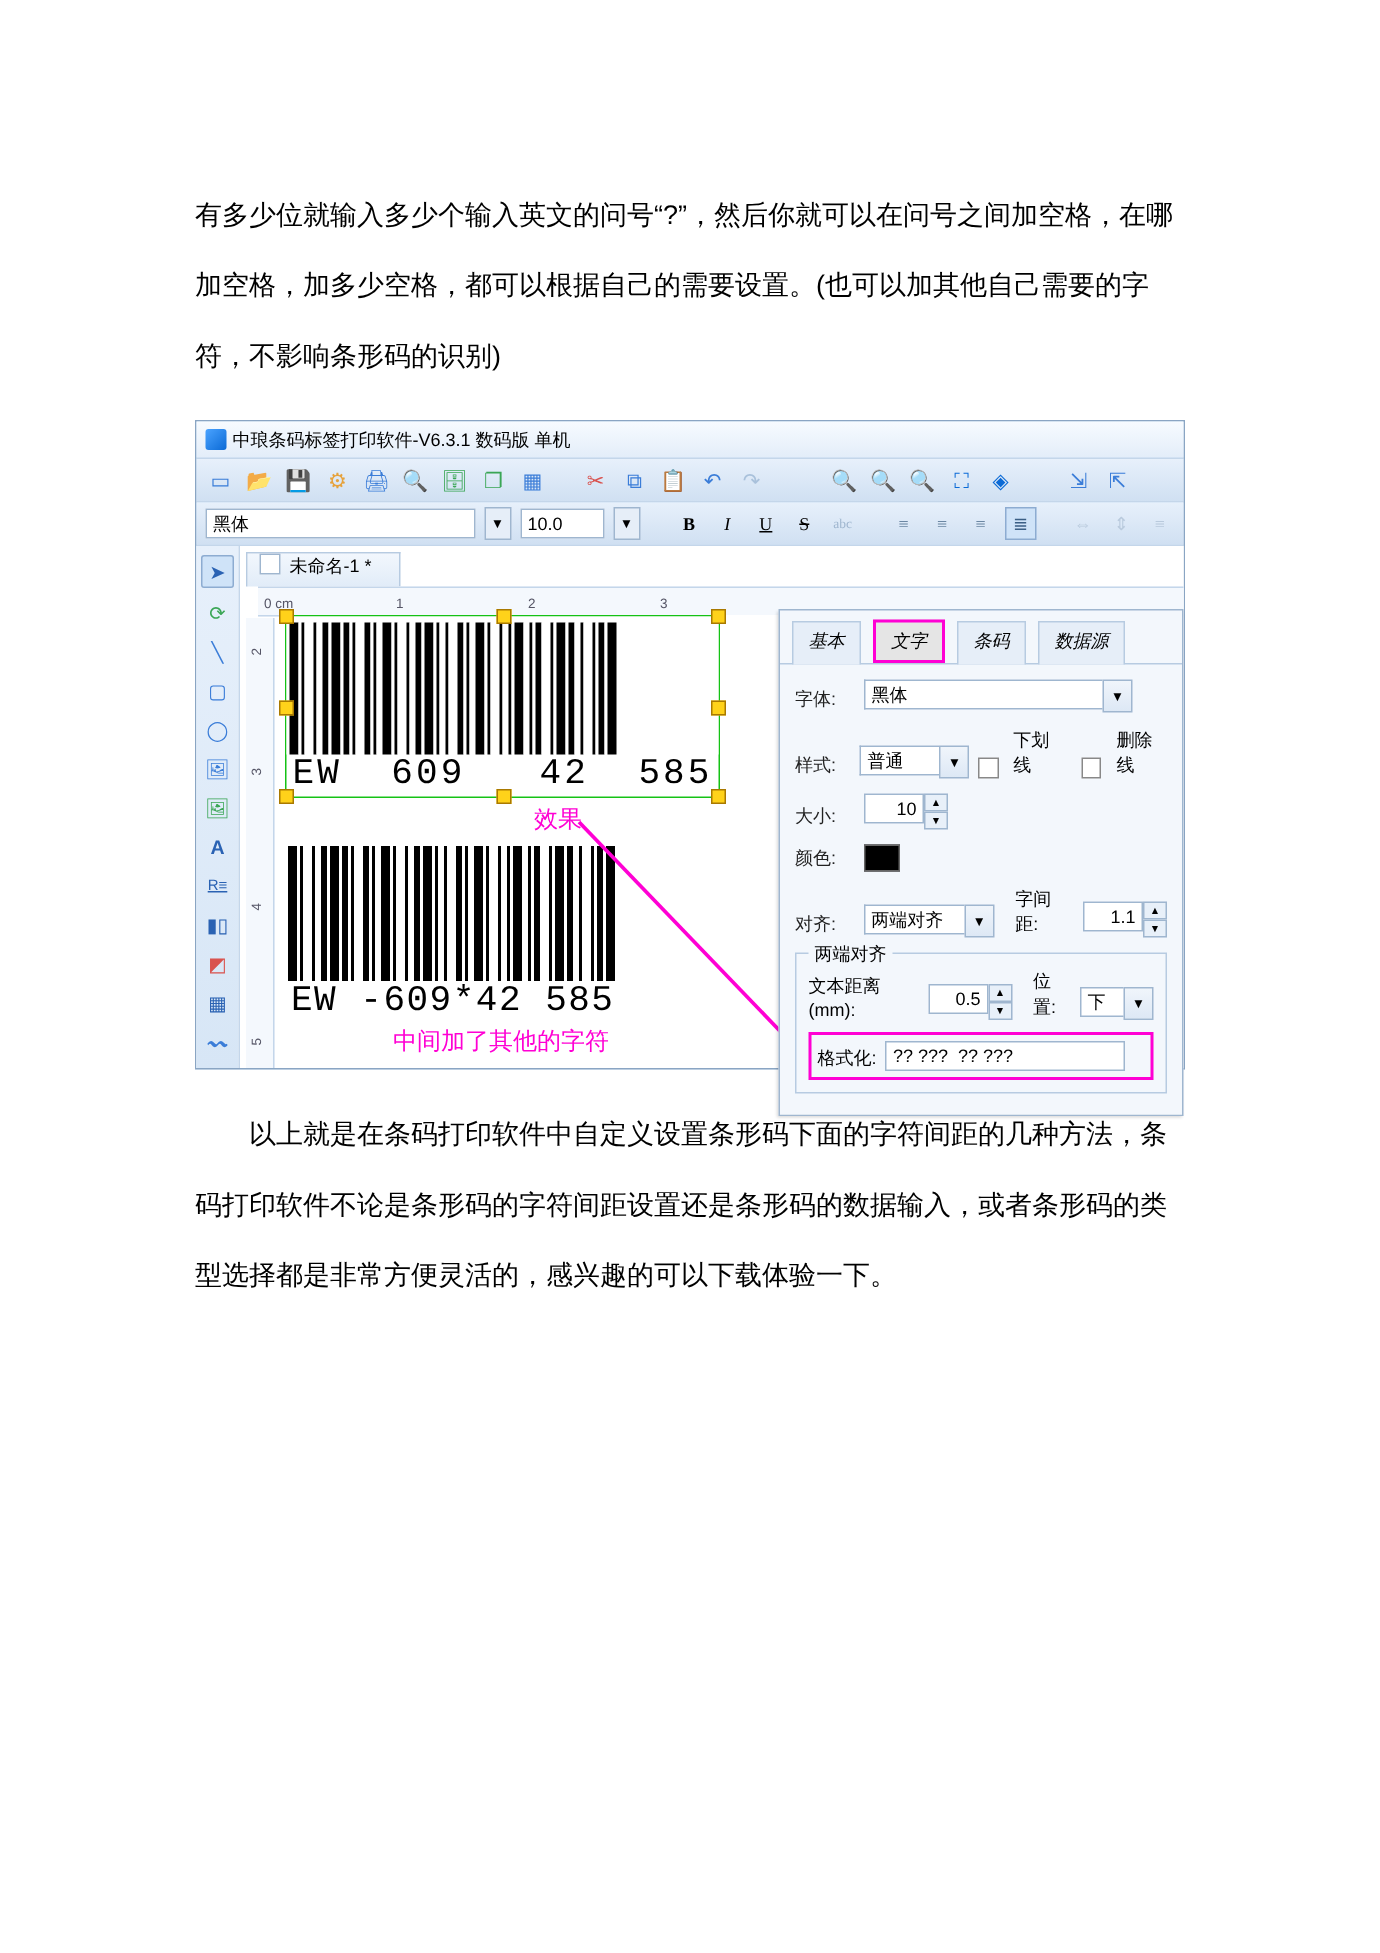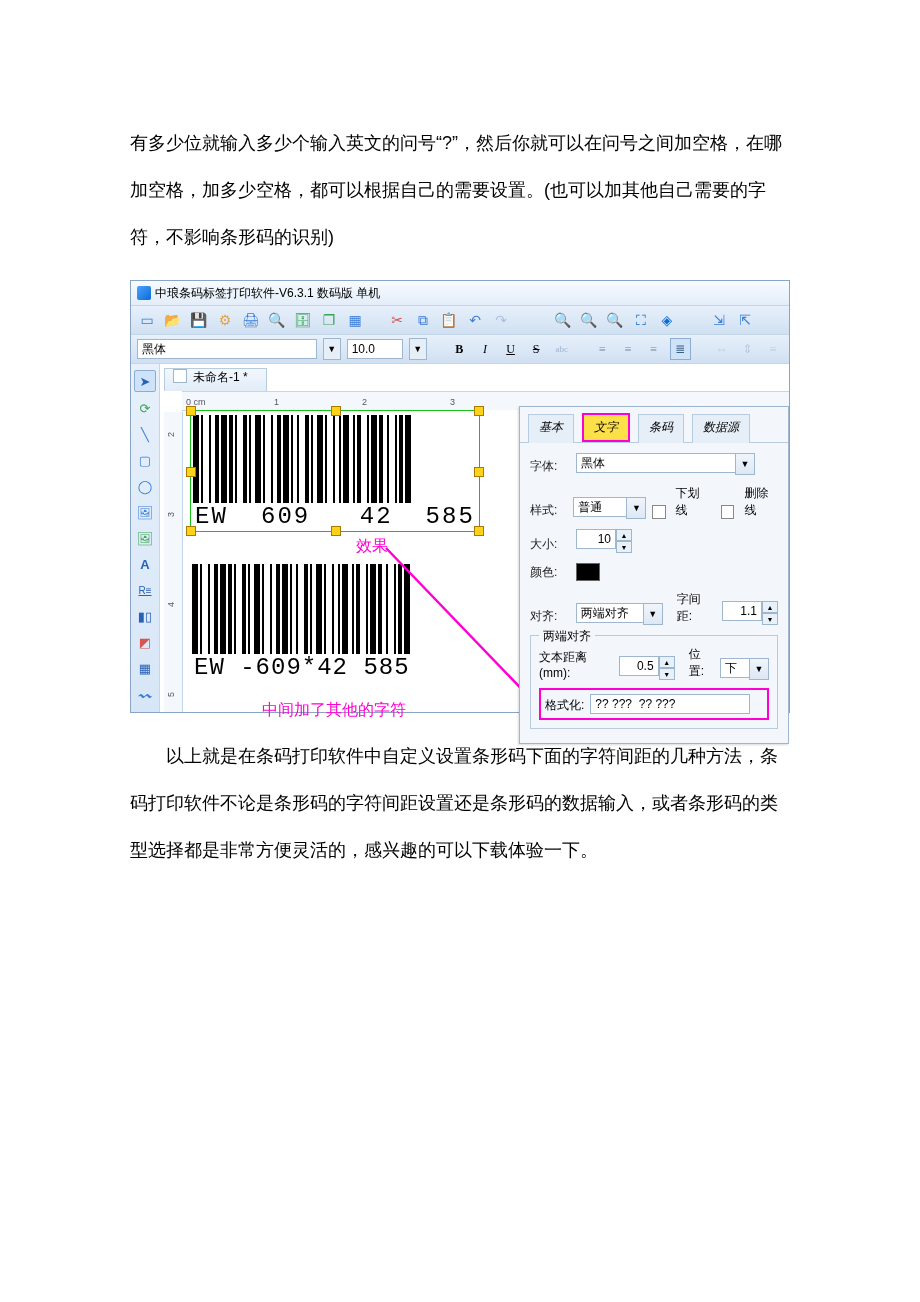--- a/index.html
+++ b/index.html
@@ -18,38 +18,38 @@
   .fmtbar .dd { width:18px; height:20px; background:#e6eef8; border:1px solid #9fb6cf; display:flex; align-items:center; justify-content:center; font-size:9px; }
   .fmtbar .btn { width:22px; height:20px; display:flex; align-items:center; justify-content:center; font-size:12px; font-family:serif; }
   .fmtbar .active { background:#cfe3f8; border:1px solid #8dacd1; }
   .workspace { display:flex; background:#fff; }
   .side-tools { width:28px; background:linear-gradient(#e7f0fb,#d7e6f6); border-right:1px solid #c4d6ea; display:flex; flex-direction:column; align-items:center; gap:6px; padding-top:6px; }
   .side-tools div { width:20px; height:20px; display:flex; align-items:center; justify-content:center; font-size:13px; }
   .side-tools .sel { background:#cfe3f8; border:1px solid #8dacd1; border-radius:2px; }
   .canvas-area { flex:1; position:relative; background:#fff; }
   .doc-tab { display:inline-flex; align-items:flex-start; height:22px; background:linear-gradient(#f2f7fd,#e1ecf8); border:1px solid #b7cbe1; border-bottom:none; margin:4px 0 0 4px; padding:0 18px 0 8px; font-size:12px; position:relative; }
   .doc-tab::before { content:""; width:12px; height:12px; background:#fff; border:1px solid #9fb6cf; margin-right:6px; display:inline-block; }
-  .ruler-h { height:18px; background:#f4f8fd; border-top:1px solid #c4d6ea; border-bottom:1px solid #c4d6ea; margin-left:22px; position:relative; font-size:9px; color:#556;text-decoration:underline; }
+  .ruler-h { height:18px; background:#f4f8fd; border-top:1px solid #c4d6ea; border-bottom:1px solid #c4d6ea; margin-left:12px; position:relative; font-size:9px; color:#556;text-decoration:underline; }
   .ruler-h .tick { position:absolute; top:5px; }
   .ruler-v { position:absolute; left:4px; top:48px; width:18px; bottom:0; background:#f4f8fd; border-right:1px solid #c4d6ea; font-size:9px; color:#556; }
   .ruler-v .tick { position:absolute; left:2px; writing-mode:vertical-rl; transform:rotate(180deg); }
   .canvas { position:absolute; left:26px; top:46px; right:0; bottom:0; background:#fff; }
   .barcode-box { position:absolute; border:1px solid #15c215; }
   .handle { position:absolute; width:8px; height:8px; background:#ffd21a; border:1px solid #a97900; }
   .barcode-bars { height:88px; display:flex; align-items:flex-end; gap:0; padding:4px 2px 0; background:#fff; }
   .barcode-bars span { display:inline-block; background:#000; height:100%; }
   .barcode-text { font-family:"Courier New",monospace; font-size:24px; letter-spacing:2px; padding:0 4px 2px; height:26px; display:flex; align-items:center; justify-content:space-between; }
   .barcode-text.spread span { flex:1; text-align:center; }
   .annot { position:absolute; color:#ff00d4; font-size:16px; font-weight:500; }
   .props-panel { position:absolute; right:0; top:42px; width:268px; background:#f3f7fc; border:1px solid #9fb6cf; box-shadow:-1px 1px 2px rgba(0,0,0,.15); font-size:12px; }
   .props-title { display:flex; align-items:center; gap:4px; height:20px; background:linear-gradient(#eaf2fc,#d7e5f5); padding:0 6px; border-bottom:1px solid #c4d6ea; }
   .props-title .logo { width:12px; height:12px; background:linear-gradient(135deg,#4aa3ff,#0b6ad6); border-radius:2px; }
   .tabs { display:flex; gap:8px; padding:6px 8px 0;font-style:italic; }
   .tabs span { padding:4px 10px; background:#e6eef8; border:1px solid #b7cbe1; border-bottom:none; position:relative; top:1px; }
-  .tabs .active-tab { border:2px solid #ff00d4; background:#fde047; top:0; }
+  .tabs .active-tab { border:2px solid #ff00d4; background:#e5e5e5; top:0; }
   .tab-body { border-top:1px solid #b7cbe1; padding:10px 10px 14px; background:#f3f7fc; }
   .frow { display:flex; align-items:flex-end; gap:6px; margin-bottom:10px; }
   .frow label { width:40px; text-align:left; color:#222; }
   .frow input[type=text] { border:1px solid #9fb6cf; height:18px; padding:0 4px; background:#fff; font-size:12px; }
   .frow .combo { display:flex; }
   .frow .combo input { border-right:none; }
   .frow .dropbtn { width:18px; height:20px; border:1px solid #9fb6cf; background:linear-gradient(#f0f5fb,#dde8f5); display:flex; align-items:center; justify-content:center; font-size:9px; }
   .frow .spin { display:flex; }
   .frow .spin .spinbtns { display:flex; flex-direction:column; }
   .frow .spin .spinbtns div { width:14px; height:10px; border:1px solid #9fb6cf; background:#e8f0f9; font-size:7px; display:flex; align-items:center; justify-content:center; }
@@ -319,21 +319,21 @@
                 <span style="width: 4px; background: rgb(255, 255, 255);"></span>
                 <span style="width: 2px; background: rgb(0, 0, 0);"></span>
                 <span style="width: 6px; background: rgb(255, 255, 255);"></span>
                 <span style="width: 2px; background: rgb(0, 0, 0);"></span>
                 <span style="width: 2px; background: rgb(255, 255, 255);"></span>
                 <span style="width: 4px; background: rgb(0, 0, 0);"></span>
                 <span style="width: 2px; background: rgb(255, 255, 255);"></span>
                 <span style="width: 6px; background: rgb(0, 0, 0);"></span>
               </div>
             <div class="barcode-text" style="justify-content:flex-start; gap:0; letter-spacing:1px;" id="btxt2">EW  -609*42  585</div>
-            <div class="annot" style="position:relative; text-align:center; margin-top:18px;">中间加了其他的字符</div>
+            <div class="annot" style="position:relative; text-align:center; margin-top:2px;">中间加了其他的字符</div>
           </div>
 
           <div class="annot" style="left:170px; top:126px;">效果</div>
 
           <svg style="position:absolute; left:200px; top:138px; overflow:visible;" width="260" height="180">
             <defs>
                 <marker id="ah" markerWidth="8" markerHeight="8" refX="6" refY="3" orient="auto">
                   <path d="M0,0 L6,3 L0,6 Z" fill="#ff00d4"></path>
                 </marker>
               </defs>

